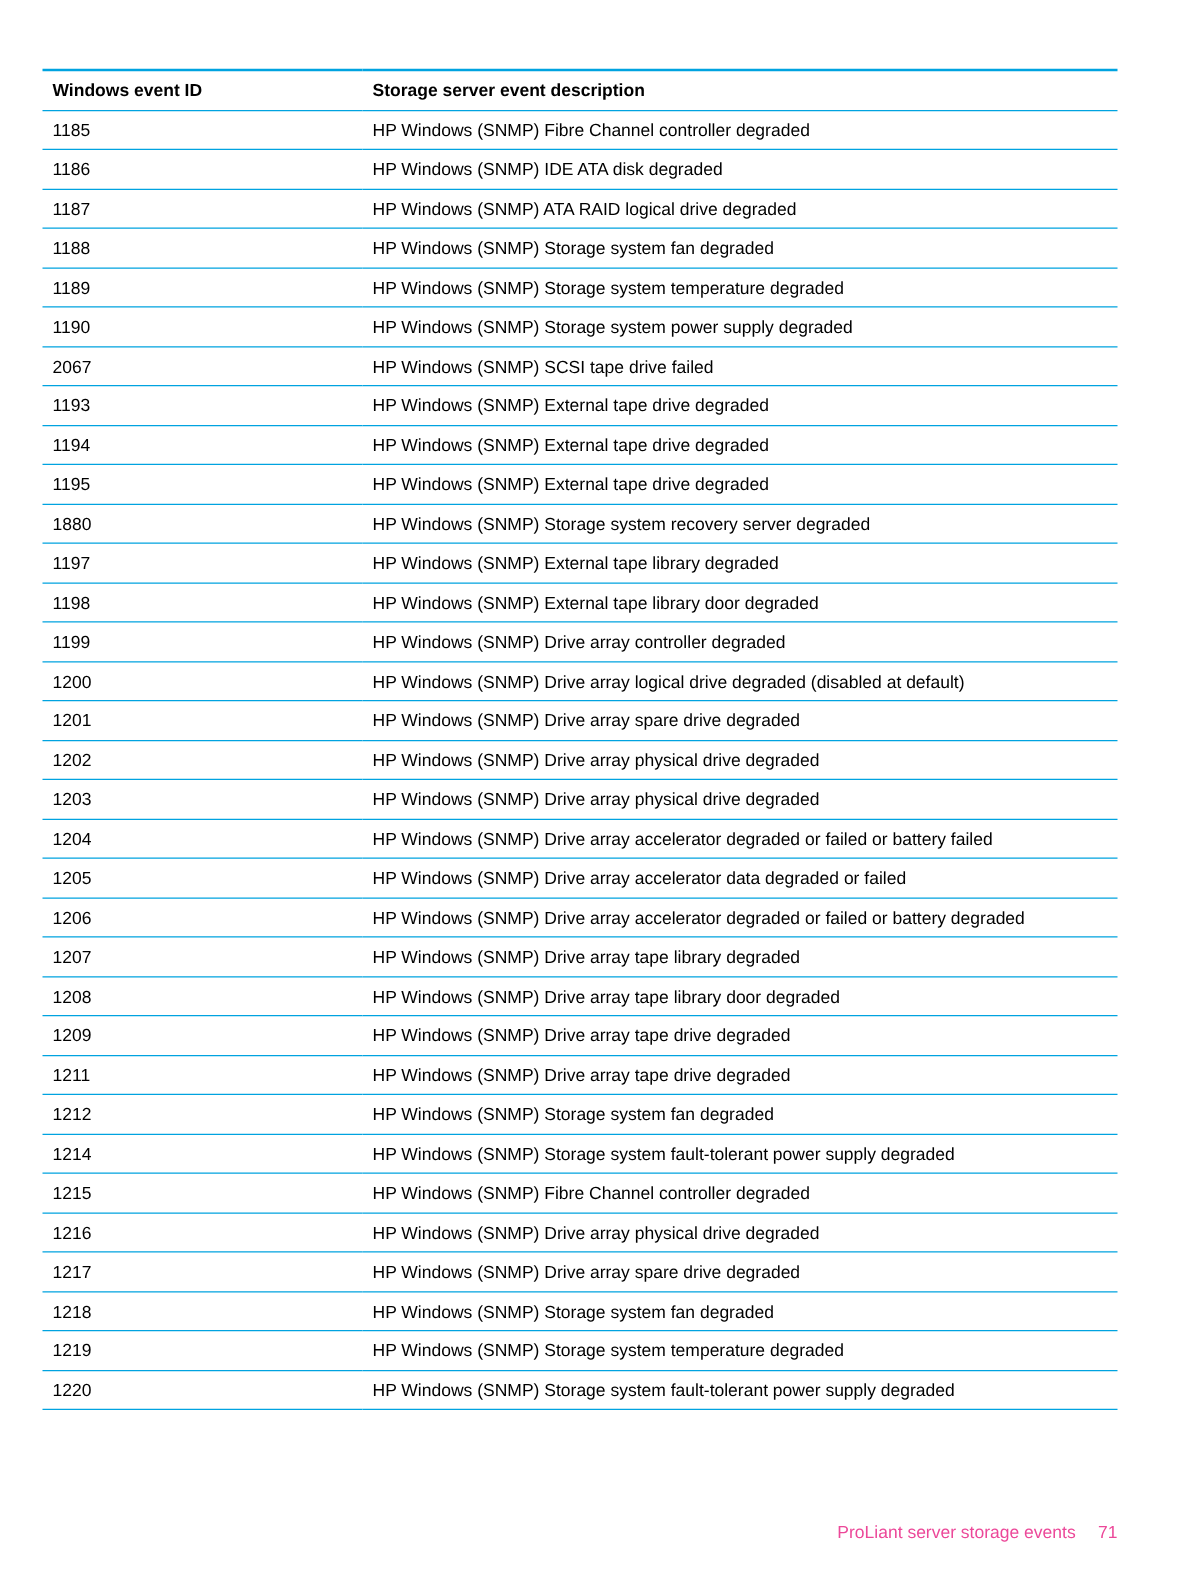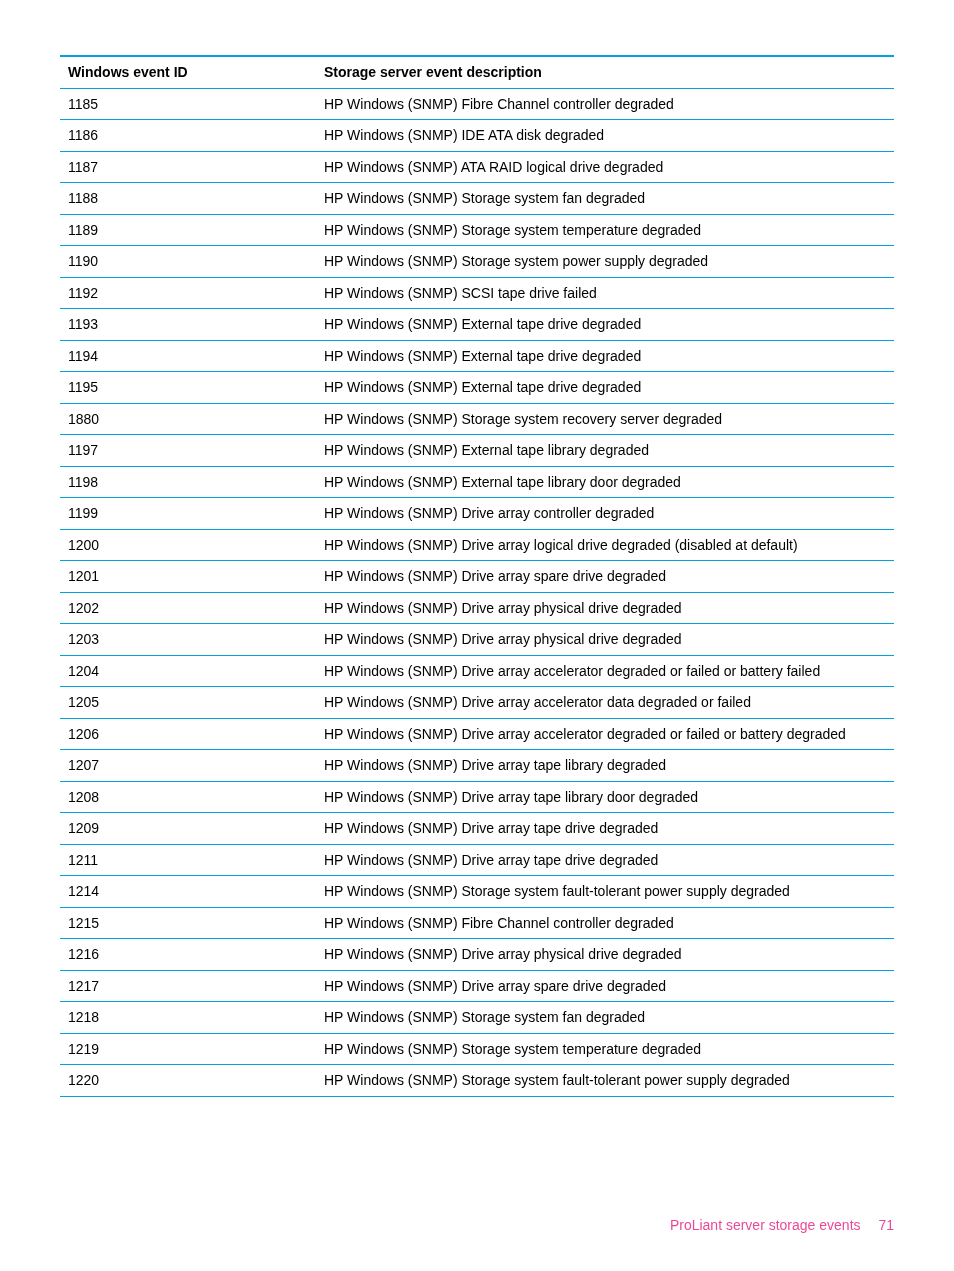--- a/index.html
+++ b/index.html
@@ -7,21 +7,21 @@
     padding: 0;
     background: #fff;
     font-family: "Futura", "Trebuchet MS", Arial, sans-serif;
     font-size: 14px;
     color: #000;
   }
   .page {
     width: 954px;
     min-height: 1271px;
     box-sizing: border-box;
-    padding: 55px 60px 40px 60px;
+    padding: 55px 60px 40px 34px;
     position: relative;
   }
   table {
     width: 100%;
     border-collapse: collapse;
     border-top: 2px solid #00A3E0;
     border-bottom: 1px solid #00A3E0;
   }
   th, td {
     text-align: left;
@@ -79,21 +79,21 @@
         </tr>
         <tr>
           <td class="col-id">1189</td>
           <td>HP Windows (SNMP) Storage system temperature degraded</td>
         </tr>
         <tr>
           <td class="col-id">1190</td>
           <td>HP Windows (SNMP) Storage system power supply degraded</td>
         </tr>
         <tr>
-          <td class="col-id">1192</td>
+          <td class="col-id">2067</td>
           <td>HP Windows (SNMP) SCSI tape drive failed</td>
         </tr>
         <tr>
           <td class="col-id">1193</td>
           <td>HP Windows (SNMP) External tape drive degraded</td>
         </tr>
         <tr>
           <td class="col-id">1194</td>
           <td>HP Windows (SNMP) External tape drive degraded</td>
         </tr>
@@ -153,20 +153,24 @@
           <td class="col-id">1208</td>
           <td>HP Windows (SNMP) Drive array tape library door degraded</td>
         </tr>
         <tr>
           <td class="col-id">1209</td>
           <td>HP Windows (SNMP) Drive array tape drive degraded</td>
         </tr>
         <tr>
           <td class="col-id">1211</td>
           <td>HP Windows (SNMP) Drive array tape drive degraded</td>
+        </tr>
+        <tr>
+          <td class="col-id">1212</td>
+          <td>HP Windows (SNMP) Storage system fan degraded</td>
         </tr>
         <tr>
           <td class="col-id">1214</td>
           <td>HP Windows (SNMP) Storage system fault-tolerant power supply degraded</td>
         </tr>
         <tr>
           <td class="col-id">1215</td>
           <td>HP Windows (SNMP) Fibre Channel controller degraded</td>
         </tr>
         <tr>

